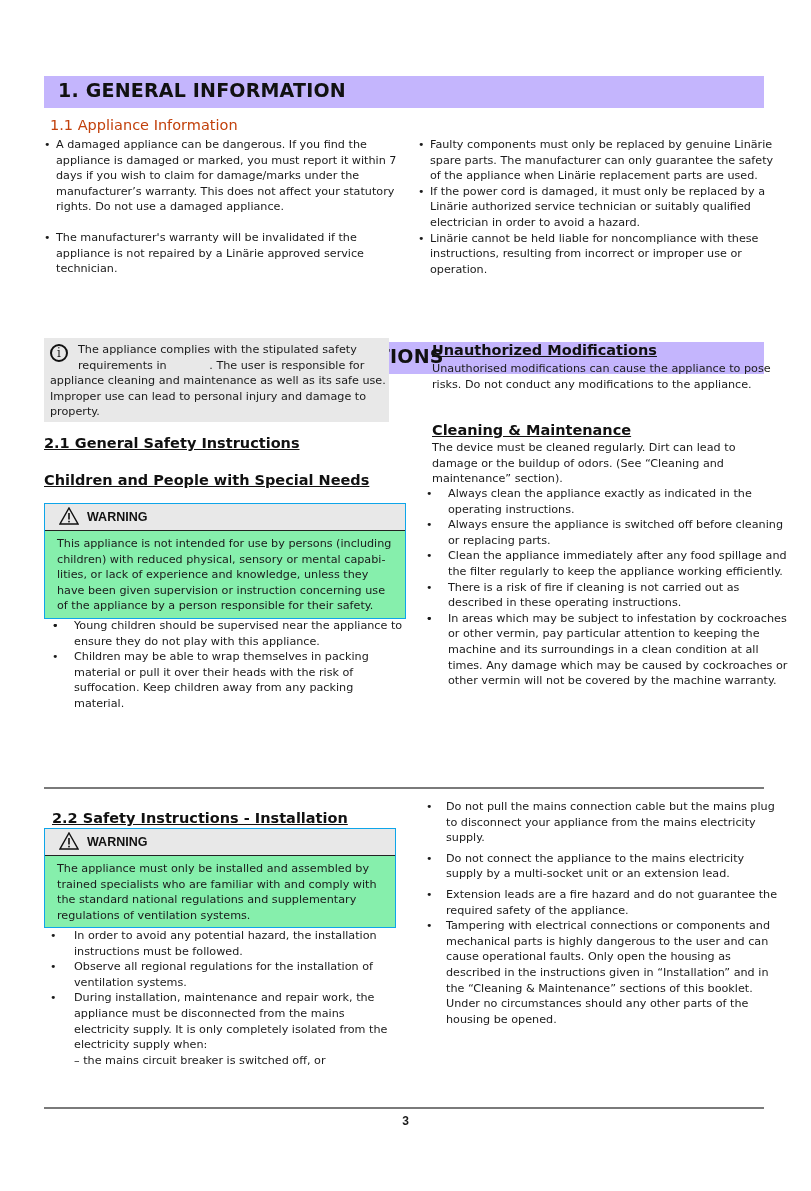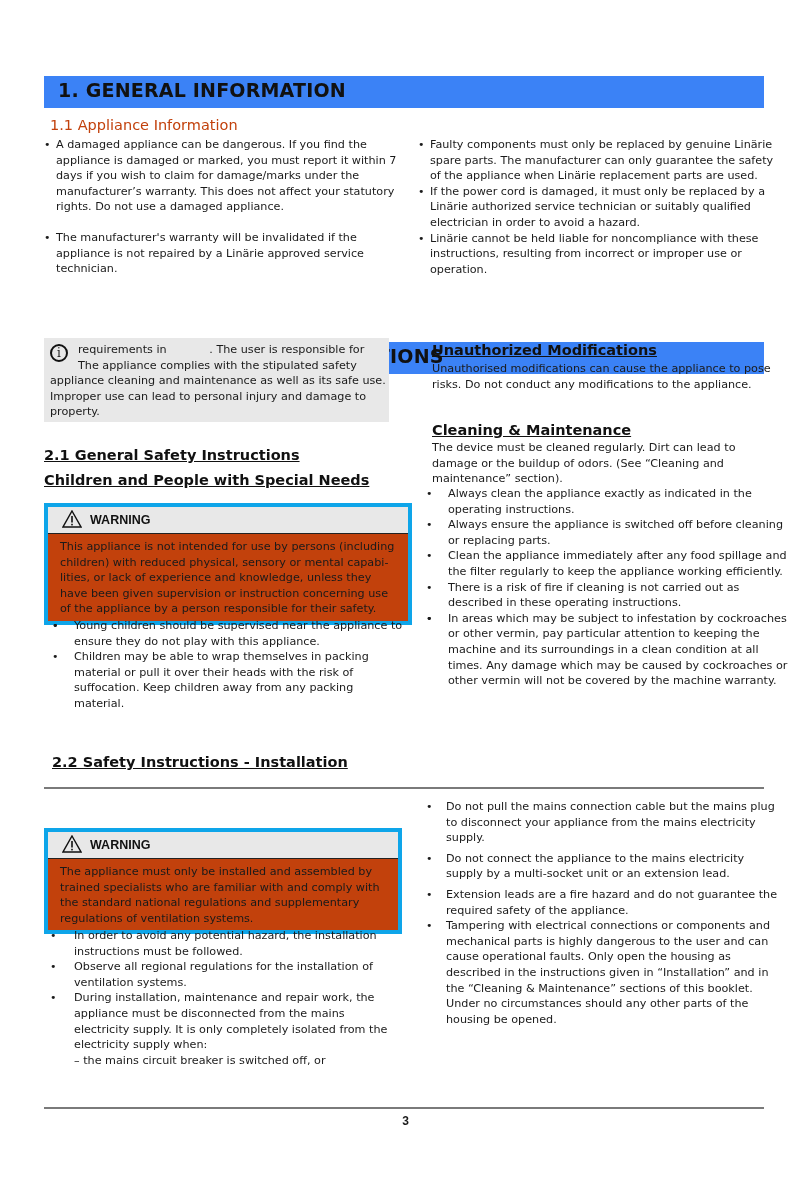--- a/index.html
+++ b/index.html
@@ -3,21 +3,21 @@
 <meta charset="utf-8">
 <style>
   html, body { margin: 0; padding: 0; background: #ffffff; }
   body {
     width: 811px; height: 1191px; position: relative; overflow: hidden;
     font-family: "DejaVu Sans", sans-serif; color: #1a1a1a;
   }
   .abs { position: absolute; }
   .section-bar {
     position: absolute; left: 44px; width: 720px; height: 32px;
-    background: #3b82f6;
+    background: #c4b5fd;
   }
   .section-bar .title {
     position: absolute; left: 14px; top: 3px;
     font-family: "DejaVu Sans", sans-serif; font-weight: bold;
     font-size: 19px; letter-spacing: 0.2px; color: #111;
   }
   .h2 { font-family: "DejaVu Sans", sans-serif; font-weight: normal; font-size: 14.5px; color: #c2410c; }
   .h3 { font-family: "DejaVu Sans", sans-serif; font-weight: bold; font-size: 14.5px; color: #111; text-decoration: underline; }
   .body-text { font-size: 11.2px; line-height: 15.6px; color: #1a1a1a; }
   ul.bl { list-style: none; margin: 0; padding: 0; }
@@ -32,21 +32,21 @@
     position: absolute; left: 44px; top: 338px; width: 345px; height: 84px;
     background: #e8e8e8;
   }
   .info-box .txt { position: absolute; left: 6px; top: 4px; width: 336px; font-size: 11.2px; line-height: 15.6px; }
   .info-icon {
     position: absolute; left: 6px; top: 6px; width: 18px; height: 18px;
     border: 2px solid #111; border-radius: 50%; box-sizing: border-box;
     font-size: 12px; line-height: 14px; text-align: center; font-family: "DejaVu Serif", serif;
   }
   .warn-box {
-    position: absolute; left: 44px; width: 360px; border: 4px solid #0ea5e9; background: #c2410c;
+    position: absolute; left: 44px; width: 360px; border: 1px solid #0ea5e9; background: #86efac;
   }
   .warn-box .head {
     height: 26px; background: #e8e8e8; border-bottom: 1px solid #222; position: relative;
   }
   .warn-box .head .label {
     position: absolute; left: 42px; top: 6px; font-family: "Liberation Sans", sans-serif;
     font-weight: bold; font-size: 12.5px; color: #111;
   }
   .warn-box .head svg { position: absolute; left: 14px; top: 3px; }
   .warn-box .wtxt { padding: 5px 12px 4px 12px; font-size: 11.2px; line-height: 15.6px; }
@@ -80,27 +80,27 @@
   </ul>
 </div>
 
 <div class="section-bar" style="top:295px;margin-top:47px;">
   <span class="title">2. GENERAL SAFETY INSTRUCTIONS</span>
 </div>
 
 <div class="info-box">
   <div class="info-icon">i</div>
   <div class="txt">
+    <div style="padding-left:28px;">The appliance complies with the stipulated safety</div>
     <div style="padding-left:28px; white-space:pre;">requirements in            . The user is responsible for</div>
-    <div style="padding-left:28px;">The appliance complies with the stipulated safety</div>
     <div>appliance cleaning and maintenance as well as its safe use. Improper use can lead to personal injury and damage to property.</div>
   </div>
 </div>
 
-<div class="abs h3" style="left:44px; top:435px;margin-top:12px;">2.1 General Safety Instructions</div>
+<div class="abs h3" style="left:44px; top:435px;">2.1 General Safety Instructions</div>
 <div class="abs h3" style="left:44px; top:472px;">Children and People with Special Needs</div>
 
 <div class="warn-box" style="top:503px;">
   <div class="head">
     <svg width="20" height="18" viewBox="0 0 20 18">
       <path d="M10 1 L19 17 L1 17 Z" fill="none" stroke="#111" stroke-width="1.4"></path>
       <rect x="9.2" y="6" width="1.6" height="6.5" fill="#111"></rect>
       <rect x="9.2" y="13.8" width="1.6" height="1.6" fill="#111"></rect>
     </svg>
     <span class="label">WARNING</span>
@@ -128,21 +128,21 @@
     <li><span class="dot">•</span><span>Always ensure the appliance is switched off before cleaning or replacing parts.</span></li>
     <li><span class="dot">•</span><span>Clean the appliance immediately after any food spillage and the filter regularly to keep the appliance working efficiently.</span></li>
     <li><span class="dot">•</span><span>There is a risk of fire if cleaning is not carried out as described in these operating instructions.</span></li>
     <li><span class="dot">•</span></li>
     <li><span class="dot">•</span><span>In areas which may be subject to infestation by cockroaches or other vermin, pay particular attention to keeping the machine and its surroundings in a clean condition at all times. Any damage which may be caused by cockroaches or other vermin will not be covered by the machine warranty.</span></li>
   </ul>
 </div>
 
 <div class="rule" style="top:787px;"></div>
 
-<div class="abs h3" style="left:52px; top:754px;text-align:right;">2.2 Safety Instructions - Installation</div>
+<div class="abs h3" style="left:52px; top:810px;text-align:right;">2.2 Safety Instructions - Installation</div>
 
 <div class="warn-box" style="top:828px; width:350px;">
   <div class="head">
     <svg width="20" height="18" viewBox="0 0 20 18">
       <path d="M10 1 L19 17 L1 17 Z" fill="none" stroke="#111" stroke-width="1.4"></path>
       <rect x="9.2" y="6" width="1.6" height="6.5" fill="#111"></rect>
       <rect x="9.2" y="13.8" width="1.6" height="1.6" fill="#111"></rect>
     </svg>
     <span class="label">WARNING</span>
   </div>

